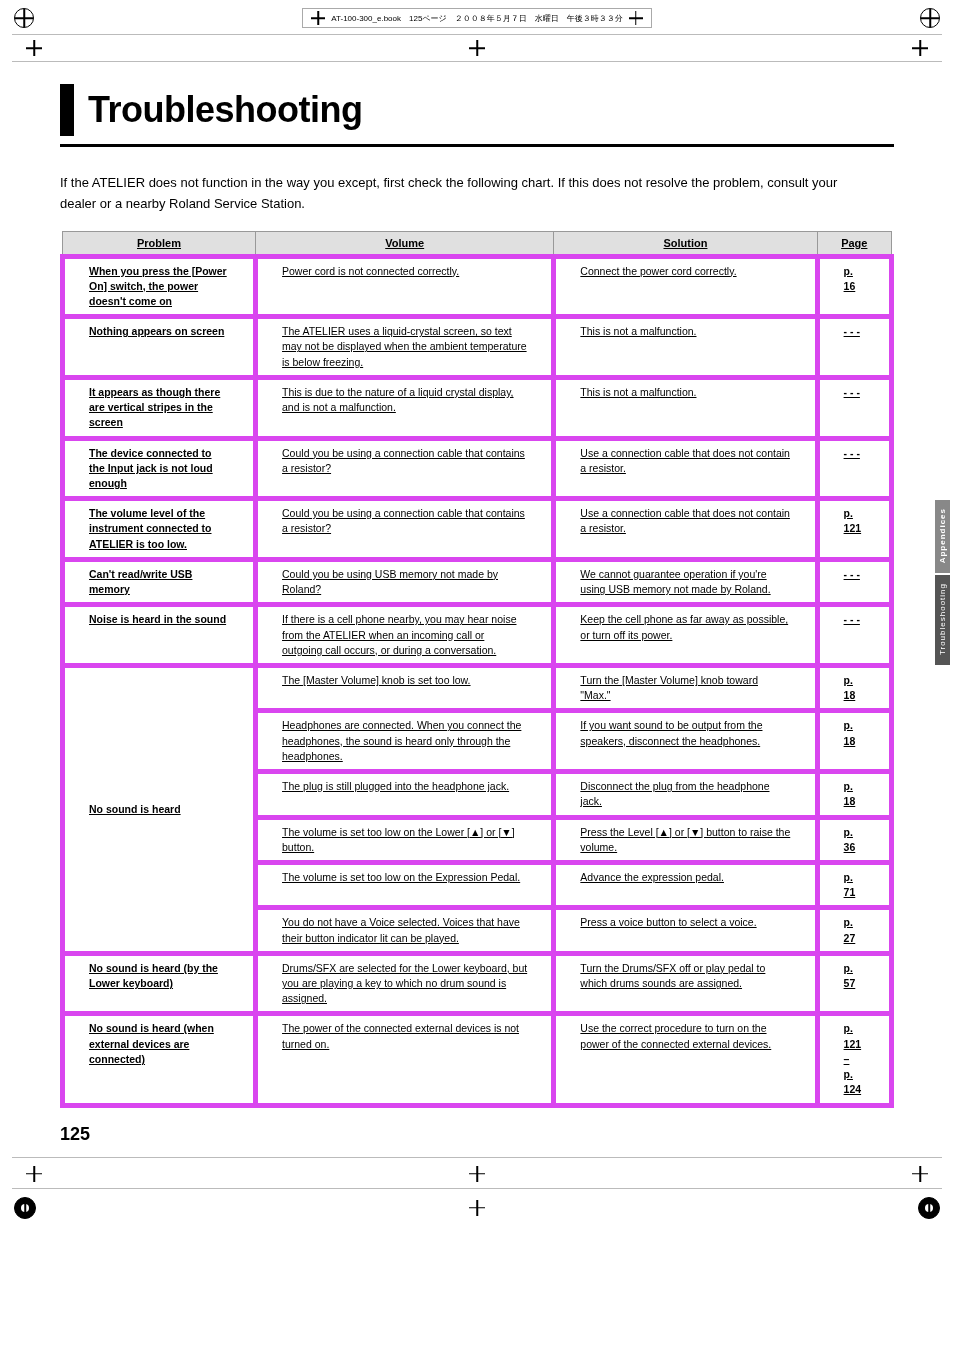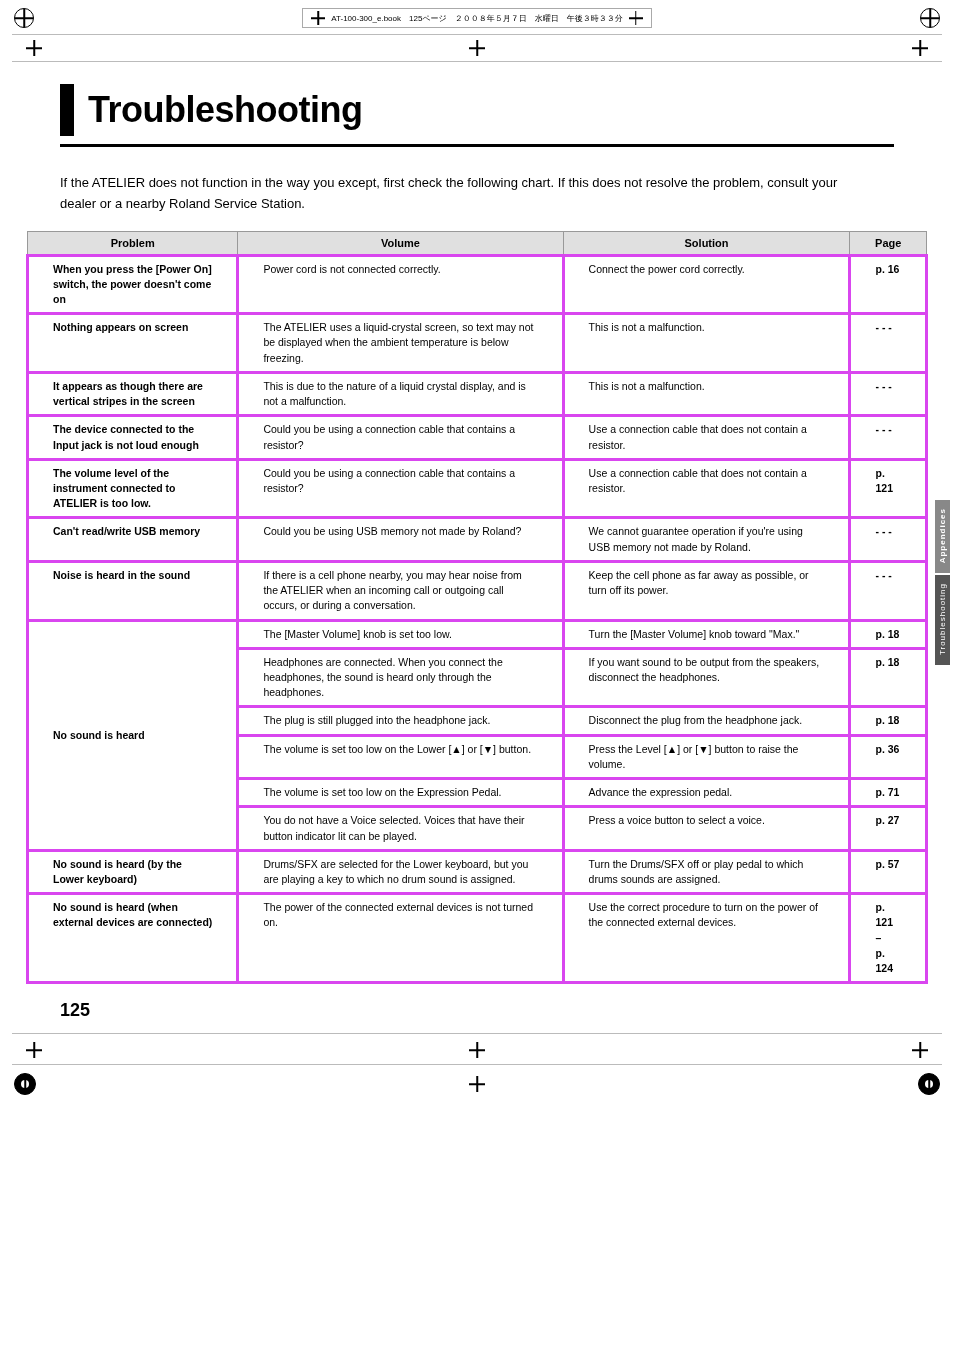--- a/index.html
+++ b/index.html
@@ -106,21 +106,22 @@
     
     .intro-text {
       font-size: 13px;
       color: #000;
       line-height: 1.6;
       padding: 0 80px 16px 60px;
     }
 
     
     .table-container {
-      margin: 0 26px;
+      margin: 0 60px;
+      text-decoration: underline;
     }
 
     table {
       width: 100%;
       border-collapse: collapse;
       font-size: 10.5px;
     }
 
     thead tr {
       background: #e0e0e0;
@@ -128,21 +129,21 @@
 
     th {
       border: 1px solid #999;
       padding: 5px 8px;
       text-align: center;
       font-weight: bold;
       font-size: 11px;
     }
 
     td {
-      border: 3px solid #d946ef;
+      border: 5px solid #d946ef;
       padding: 5px 24px;
       vertical-align: top;
       line-height: 1.45;
     }
 
     td.problem-cell {
       font-weight: bold;
       font-size: 10.5px;
       width: 22%;
     }

